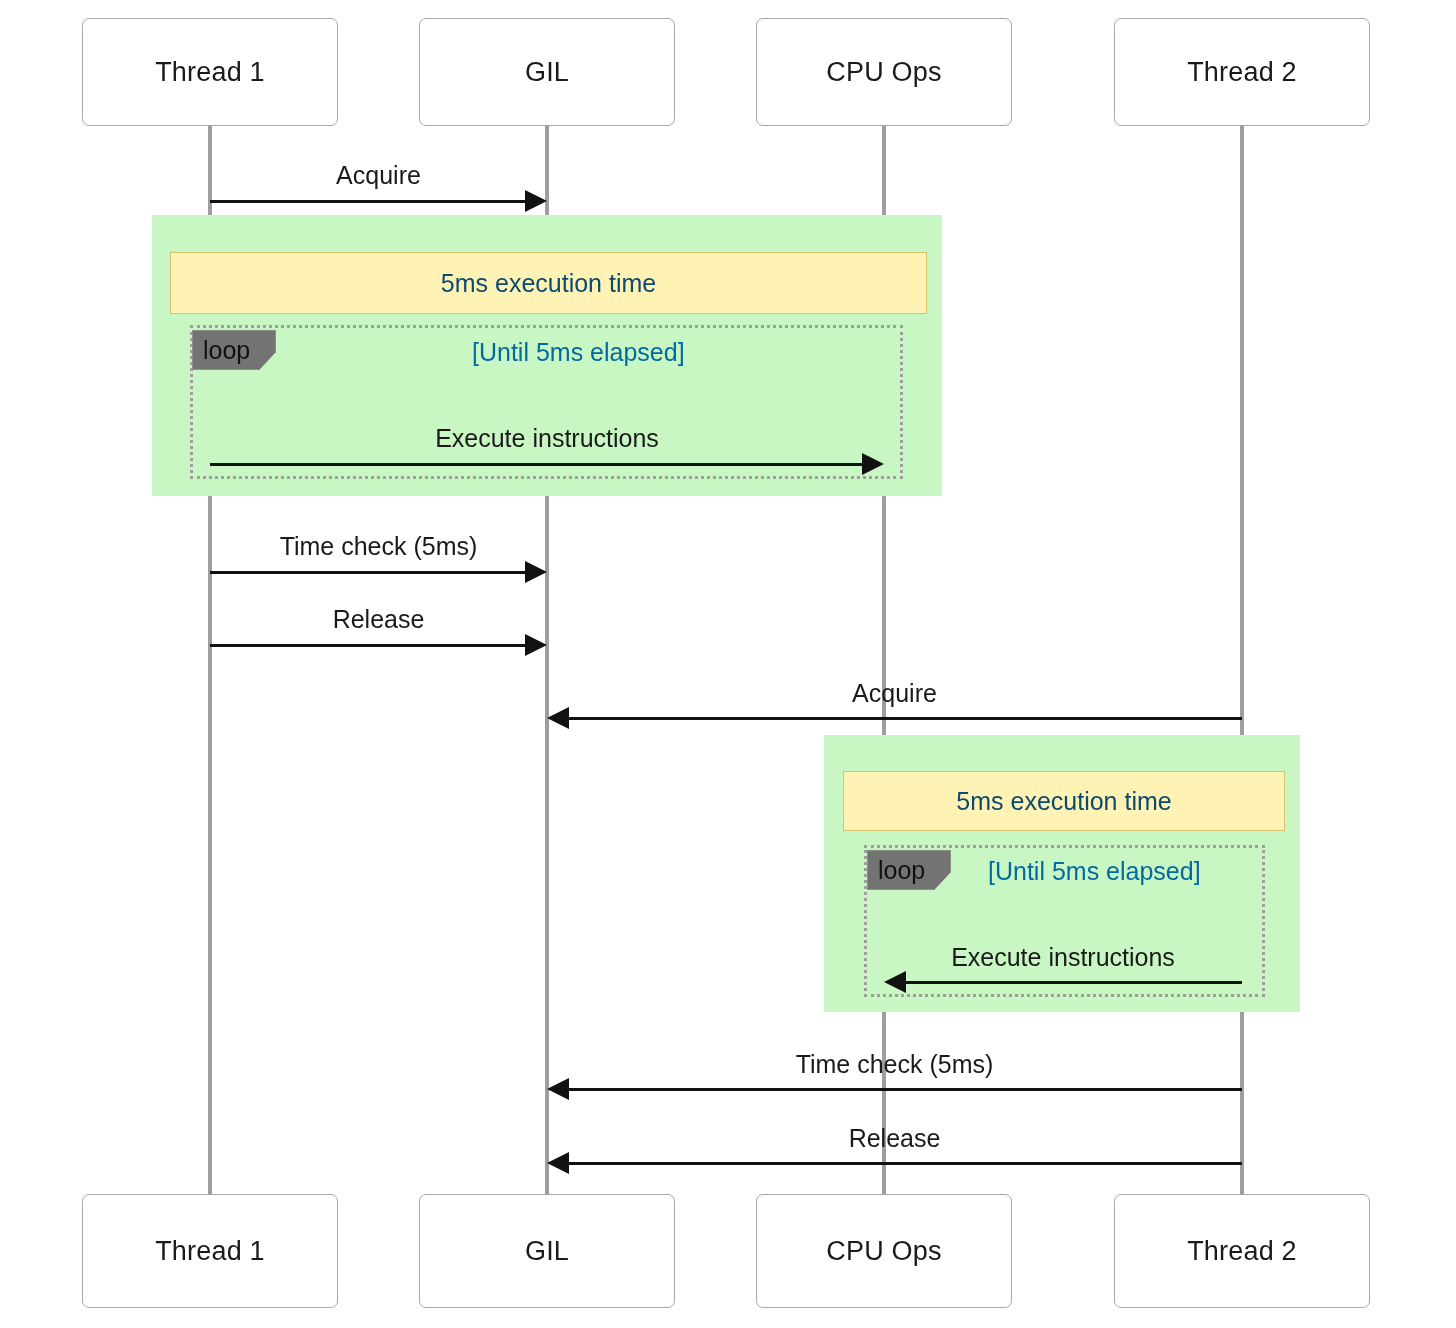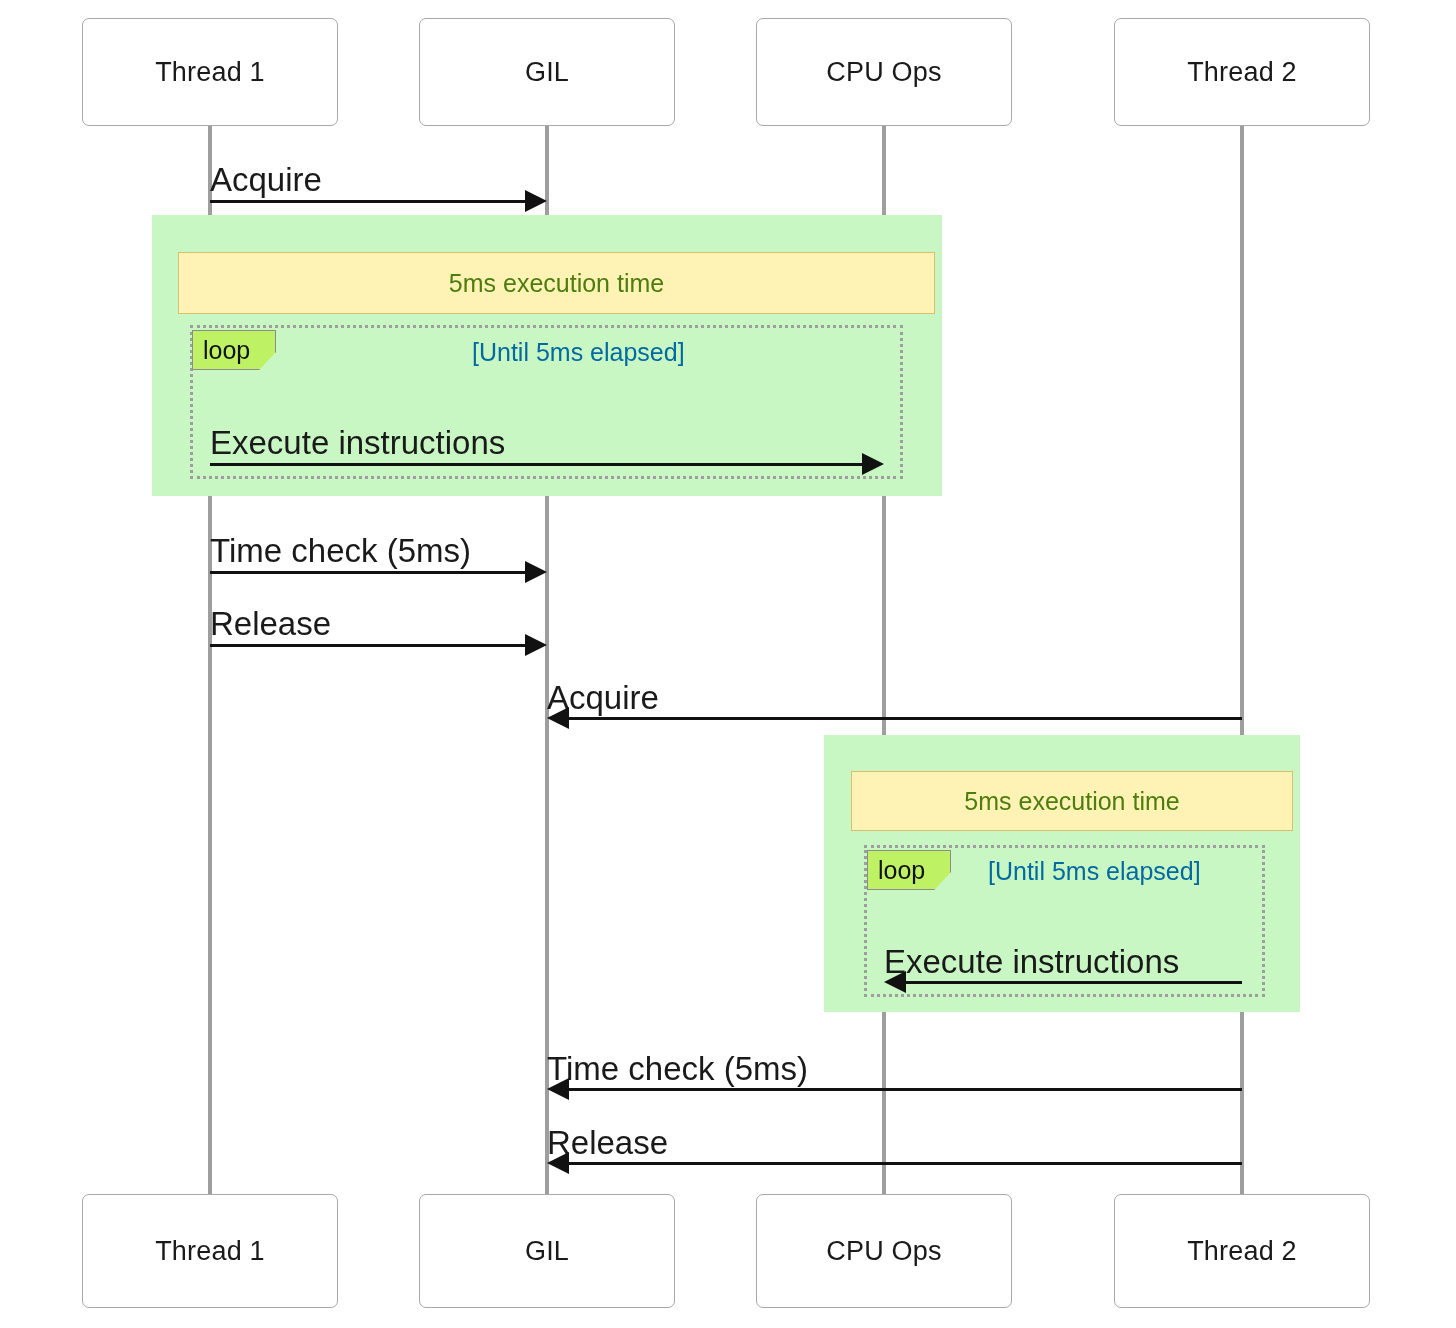--- a/index.html
+++ b/index.html
@@ -52,38 +52,37 @@
 
   
   .note-box {
     position: absolute;
     box-sizing: border-box;
     background: #fff2b5;
     border: 1px solid #d9c06a;
     display: flex;
     align-items: center;
     justify-content: center;
-    color: #4d7c0f;
+    color: #0c4a6e;
     font-size: 25px;
     z-index: 4;
-    margin-left: 8px;
   }
 
   
   .loop-frame {
     position: absolute;
     box-sizing: border-box;
     border: 3px dotted #9e9e9e;
     background: transparent;
     z-index: 3;
   }
   .loop-tab {
     position: absolute;
     box-sizing: border-box;
-    background: #bef264;
+    background: #737373;
     border: 1px solid #8c8c8c;
     color: #111111;
     font-size: 25px;
     display: flex;
     align-items: center;
     padding-left: 10px;
     z-index: 5;
     clip-path: polygon(0 0, 100% 0, 100% 55%, 80% 100%, 0 100%);
   }
   .loop-cond {
@@ -113,23 +112,23 @@
     border-left: 22px solid #111111;
   }
   .arrowhead.left {
     border-top: 11px solid transparent;
     border-bottom: 11px solid transparent;
     border-right: 22px solid #111111;
   }
   .msg-label {
     position: absolute;
     color: #1a1a1a;
-    font-size: 33px;
+    font-size: 25px;
     white-space: nowrap;
-    text-align: left;
+    text-align: center;
     z-index: 5;
   }
 </style>
 </head>
 <body>
 
 <div id="diagram">
 
   <div class="lifeline" style="left:208px; top:126px; height:1068px;"></div>
   <div class="lifeline" style="left:545px; top:126px; height:1068px;"></div>

